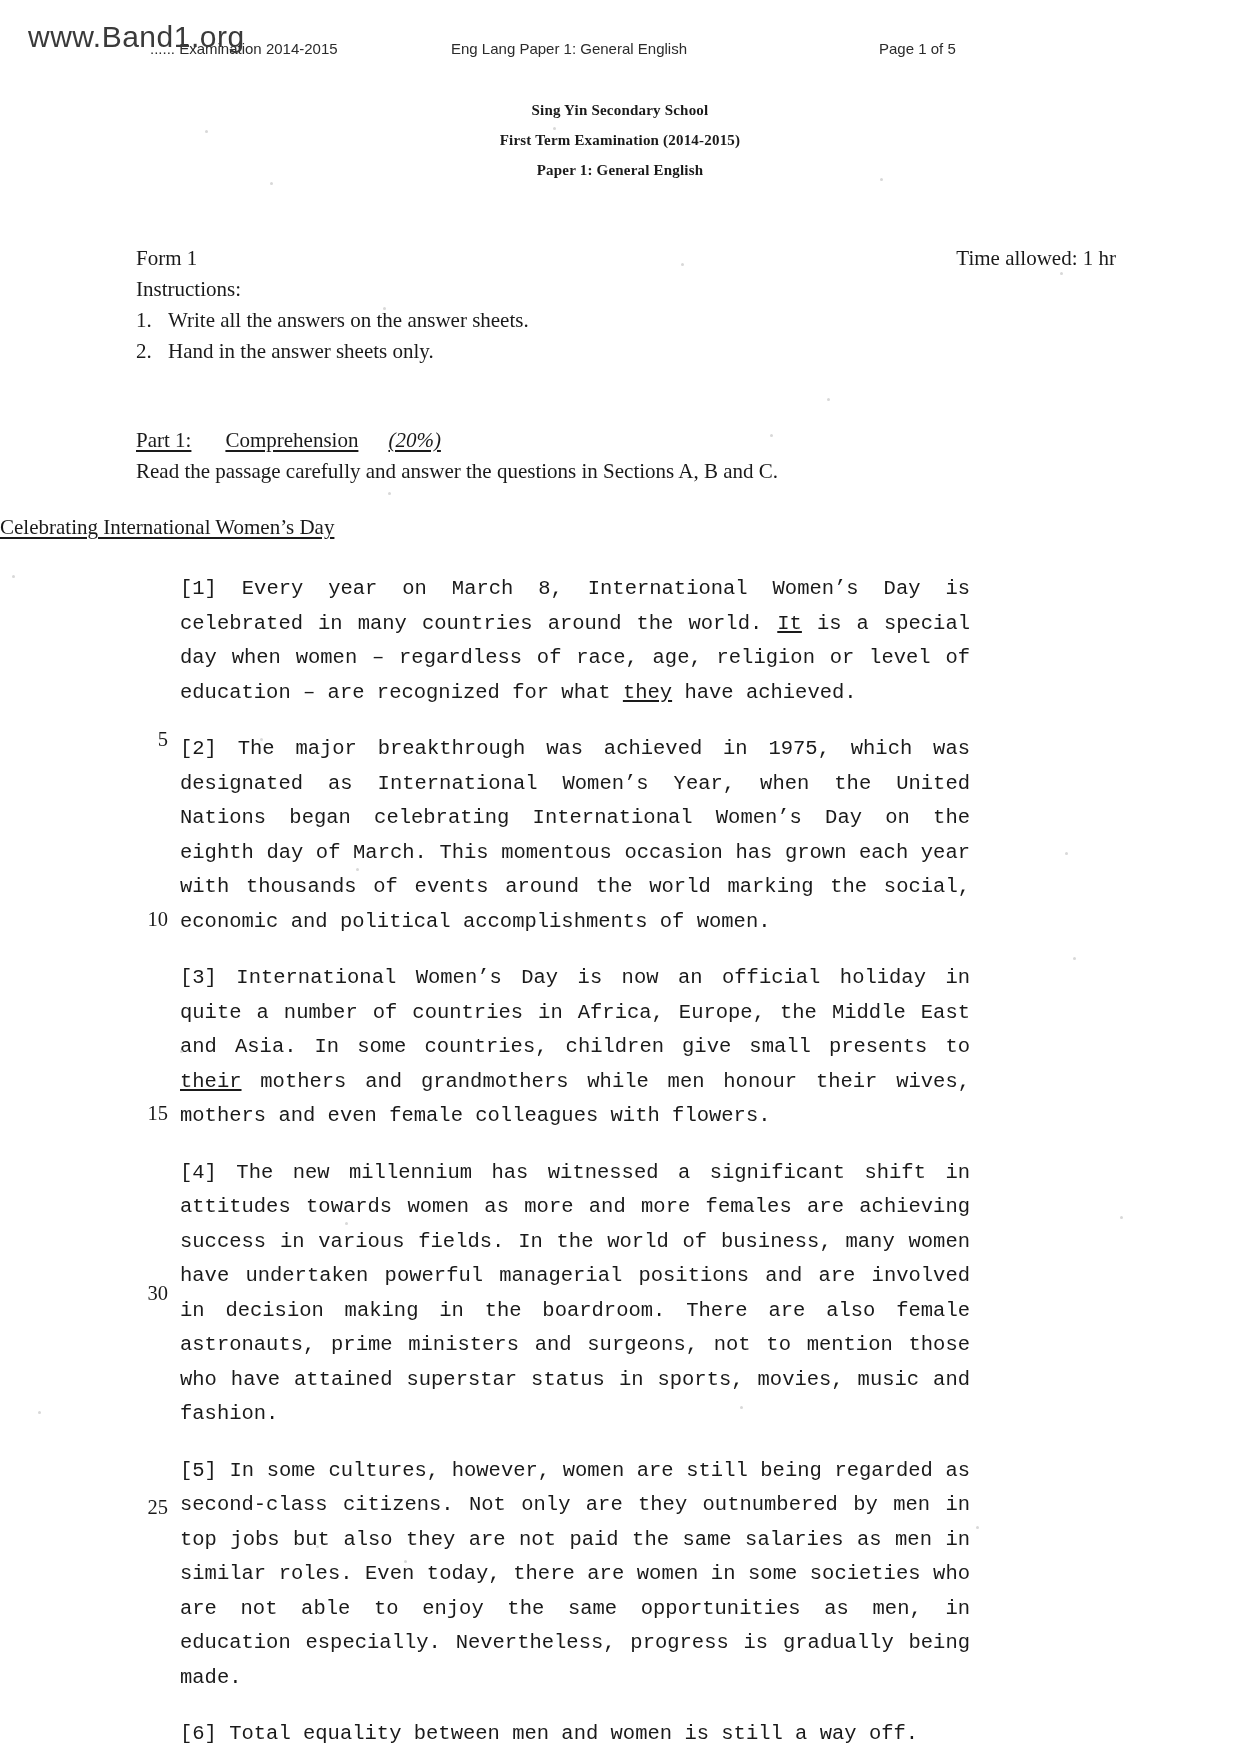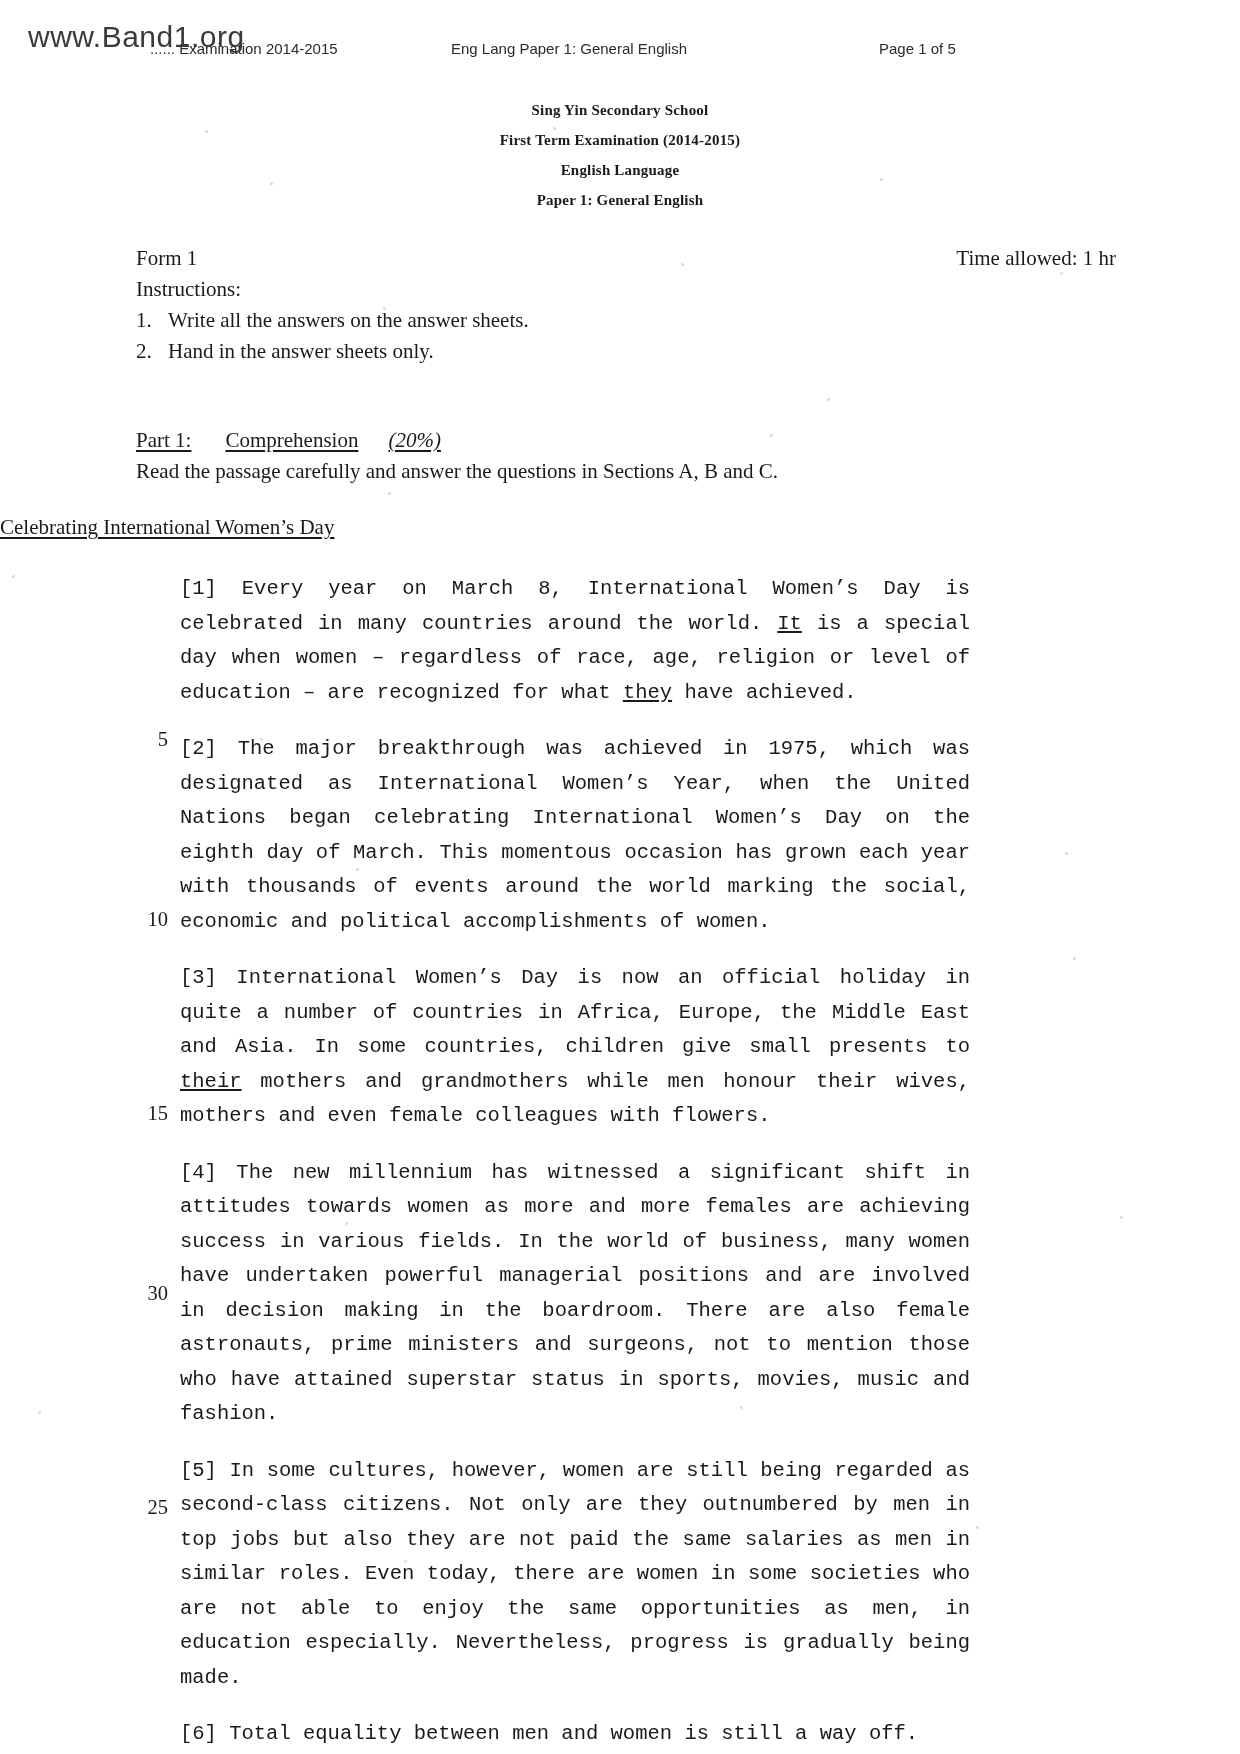--- a/index.html
+++ b/index.html
@@ -201,21 +201,20 @@
 
   <div class="runhead">
     <div class="rh-left">...... Examination 2014-2015</div>
     <div class="rh-center">Eng Lang Paper 1: General English</div>
     <div class="rh-right">Page 1 of 5</div>
   </div>
 
   <div class="titleblock">
     <div>Sing Yin Secondary School</div>
     <div>First Term Examination (2014-2015)</div>
-    <div>English Language</div>
     <div>Paper 1: General English</div>
   </div>
 
   <div class="info">
     <div class="row">
       <span>Form 1</span>
       <span class="time">Time allowed: 1 hr</span>
     </div>
     <div class="row">
       <span>Instructions:</span>

